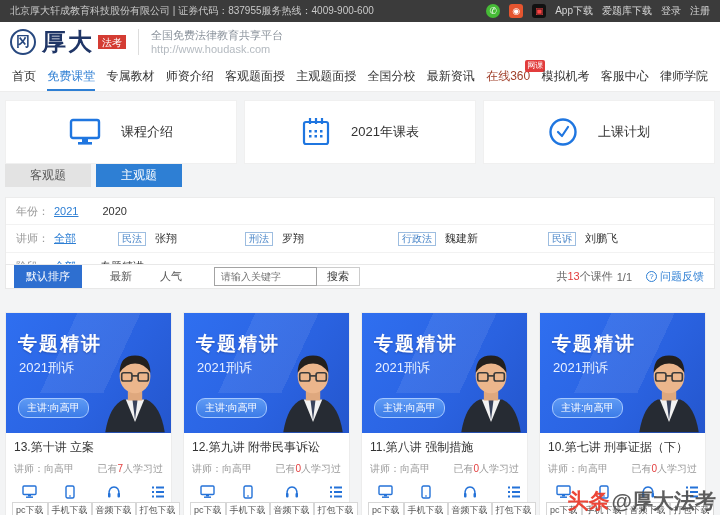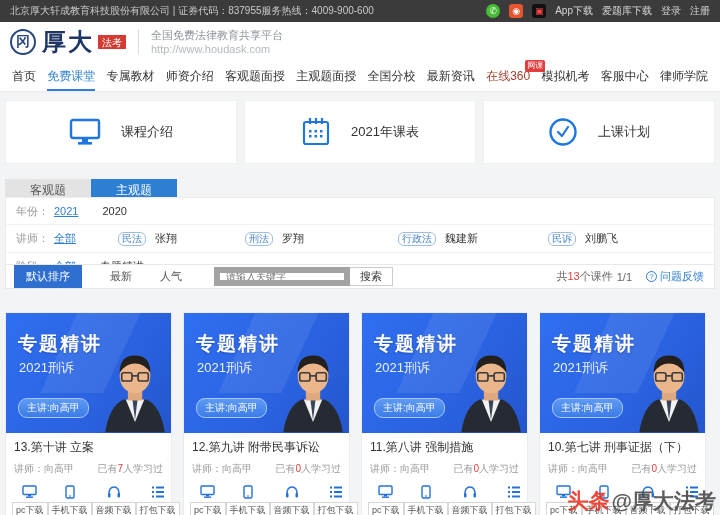--- a/index.html
+++ b/index.html
@@ -31,46 +31,46 @@
   .nav-item.active { color:#2e7fd4; border-bottom:2px solid #2e7fd4; }
   .nav-item.online { color:#a0402b; }
   .nav-badge { position:absolute; top:-2px; right:-15px; background:#e23c3c; color:#fff; font-size:8px; line-height:10px; padding:1px 2px; border-radius:2px; }
 
   
   .quick-row { position:absolute; top:100px; left:5px; right:5px; display:flex; gap:7px; }
   .quick-card { flex:1; height:64px; background:#fff; border:1px solid #f0f0f0; display:flex; align-items:center; justify-content:center; gap:20px; cursor:pointer; }
   .quick-label { font-size:13px; color:#333; }
 
   
-  .tabs { position:absolute; top:179px; left:5px; display:flex; }
+  .tabs { position:absolute; top:164px; left:5px; display:flex; gap:5px; }
   .tab { height:23px; line-height:23px; padding:0 25px; font-size:12px; cursor:pointer; }
   .tab.inactive { background:#e3e3e3; color:#555; }
   .tab.active { background:#2e7fd4; color:#fff; }
 
   
   .filter-panel { position:absolute; top:197px; left:5px; right:5px; background:#fff; border:1px solid #ececec; font-size:11px; }
   .f-row { display:flex; align-items:flex-start; padding:4px 10px; }
   .f-row + .f-row { border-top:1px solid #f2f2f2; }
   .f-label { color:#999; width:38px; flex:none; line-height:18px; }
   .f-link { color:#333; margin-right:24px; line-height:18px; cursor:pointer; }
   .f-link.active { color:#2e7fd4; text-decoration:underline; }
   .t-lines { flex:1; }
   .t-line { display:flex; height:19px; align-items:center; }
   .t-group { display:flex; align-items:center; flex:none; }
   .t-group.g1 { width:127px; } .t-group.g2 { width:153px; } .t-group.g3 { width:150px; } .t-group.g4 { width:160px; }
   .t-all { width:40px; flex:none; }
-  .tag { border:1px solid #9dbde0; color:#4a86c8; font-size:10px; line-height:12px; padding:0 3px; border-radius:6px; margin-right:9px; cursor:pointer; }
+  .tag { border:1px solid #9dbde0; color:#4a86c8; font-size:10px; line-height:12px; padding:0 3px; border-radius:0; margin-right:9px; cursor:pointer; }
   .t-name { color:#333; margin-right:12px; cursor:pointer; }
 
   
   .sort-bar { position:absolute; top:264px; left:5px; right:5px; height:25px; background:#fff; border:1px solid #e8e8e8; display:flex; align-items:center; font-size:11px; }
   .sort-btn { color:#555; margin-left:28px; cursor:pointer; background:none; border:none; font-size:11px; }
   .sort-btn.active { background:#2e6fd0; color:#fff; padding:4px 12px; margin-left:8px; }
   .search-wrap { display:flex; margin-left:32px; }
-  .search-input { width:136px; height:19px; border:6px solid #a3a3a3; font-size:10px; padding:0 6px; color:#333; outline:none; }
+  .search-input { width:103px; height:19px; border:1px solid #a3a3a3; font-size:10px; padding:0 6px; color:#333; outline:none; }
   .search-btn { height:19px; border:1px solid #ccc; border-left:none; background:#fff; font-size:11px; color:#333; padding:0 10px; cursor:pointer; }
   .sort-spacer { flex:1; }
   .count { color:#666; }
   .count b { color:#e23c3c; font-weight:normal; }
   .page-indicator { color:#666; margin-left:4px; }
   .feedback { color:#2e7fd4; margin:0 10px 0 14px; cursor:pointer; display:flex; align-items:center; gap:3px; }
   .q-icon { width:11px; height:11px; border:1px solid #2e7fd4; border-radius:50%; font-size:8px; line-height:10px; text-align:center; display:inline-block; }
 
   
   .cards-row { position:absolute; top:312px; left:5px; display:flex; gap:11px; }

